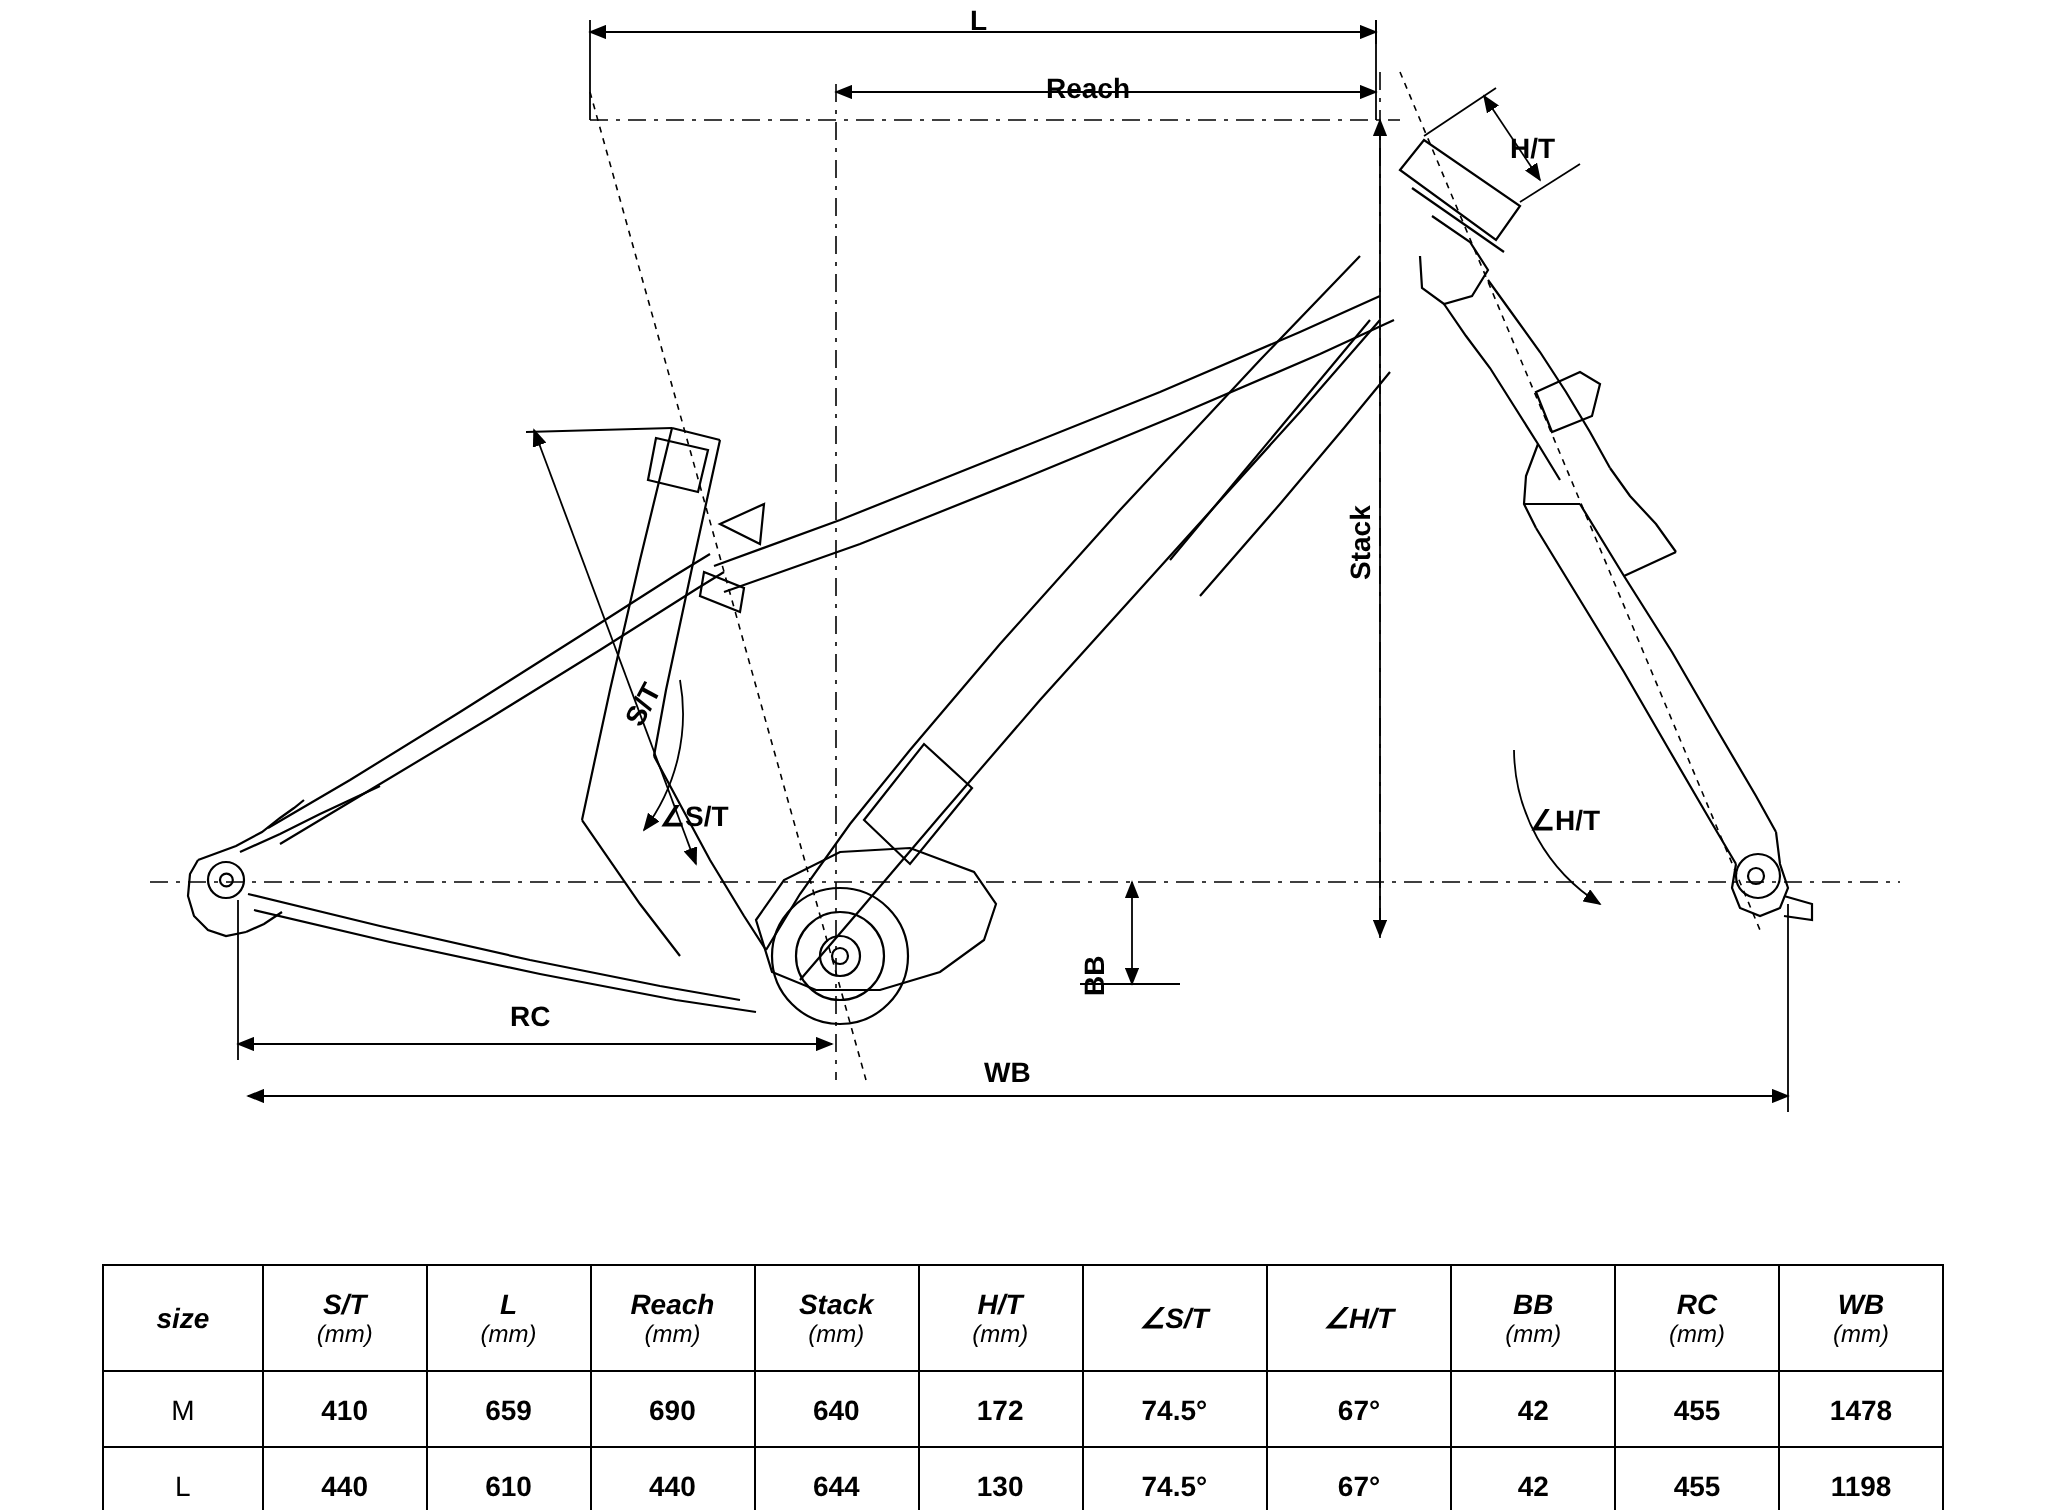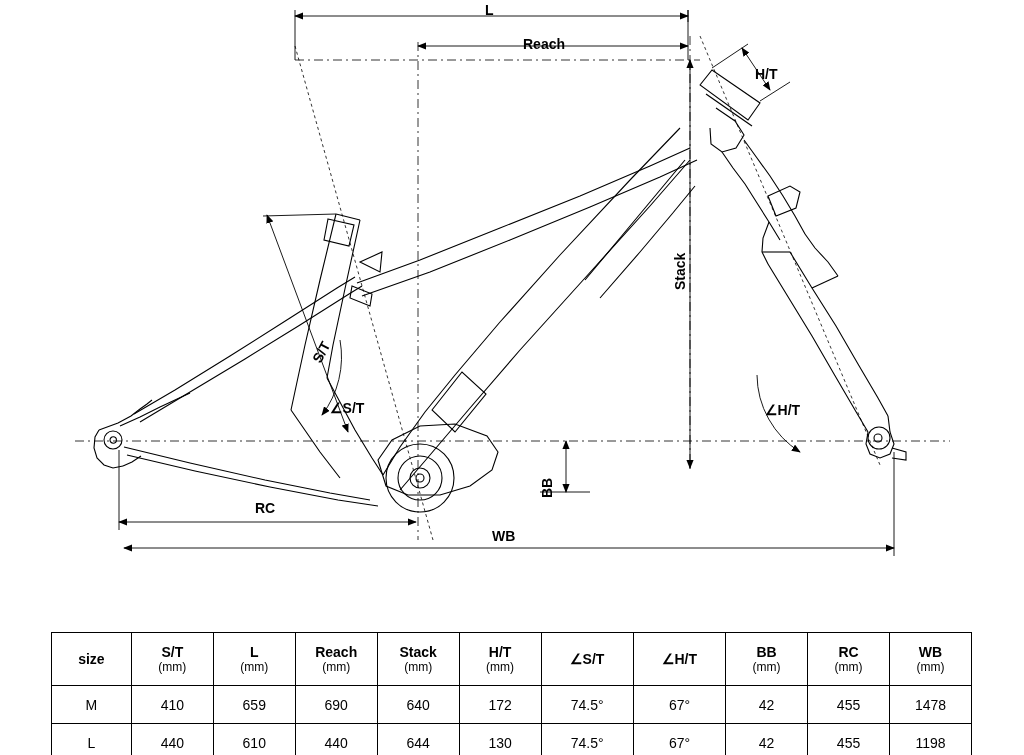--- a/index.html
+++ b/index.html
@@ -65,27 +65,29 @@
   }
   table.spec thead th {
     height: 52px;
     font-weight: bold;
   }
   table.spec thead th .unit {
     display: block;
     font-weight: normal;
     font-size: 12px;
     line-height: 14px;
+    font-style: italic;
   }
   table.spec thead th .hdr {
     display: block;
     line-height: 16px;
+    font-style: italic;
   }
   table.spec tbody td {
-    font-weight: normal;
+    font-weight: bold;
   }
   table.spec tbody td.size-cell {
     font-weight: normal;
   }
   .col-size { width: 76px; }
   .col-num { width: 78px; }
   .col-ang { width: 88px; }
 </style>
 </head>
 <body>

